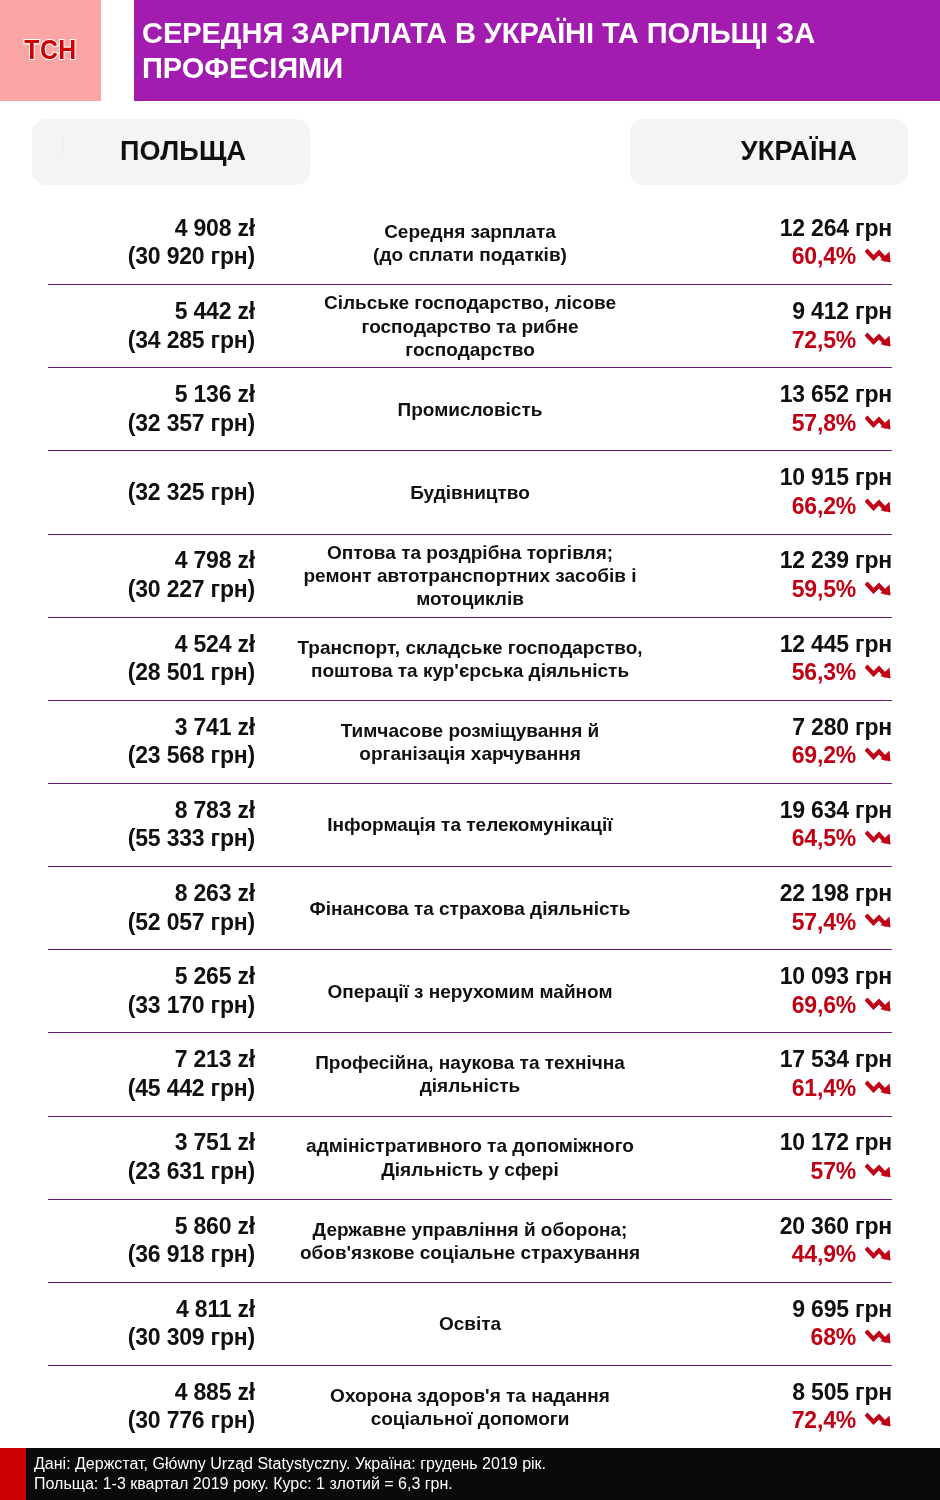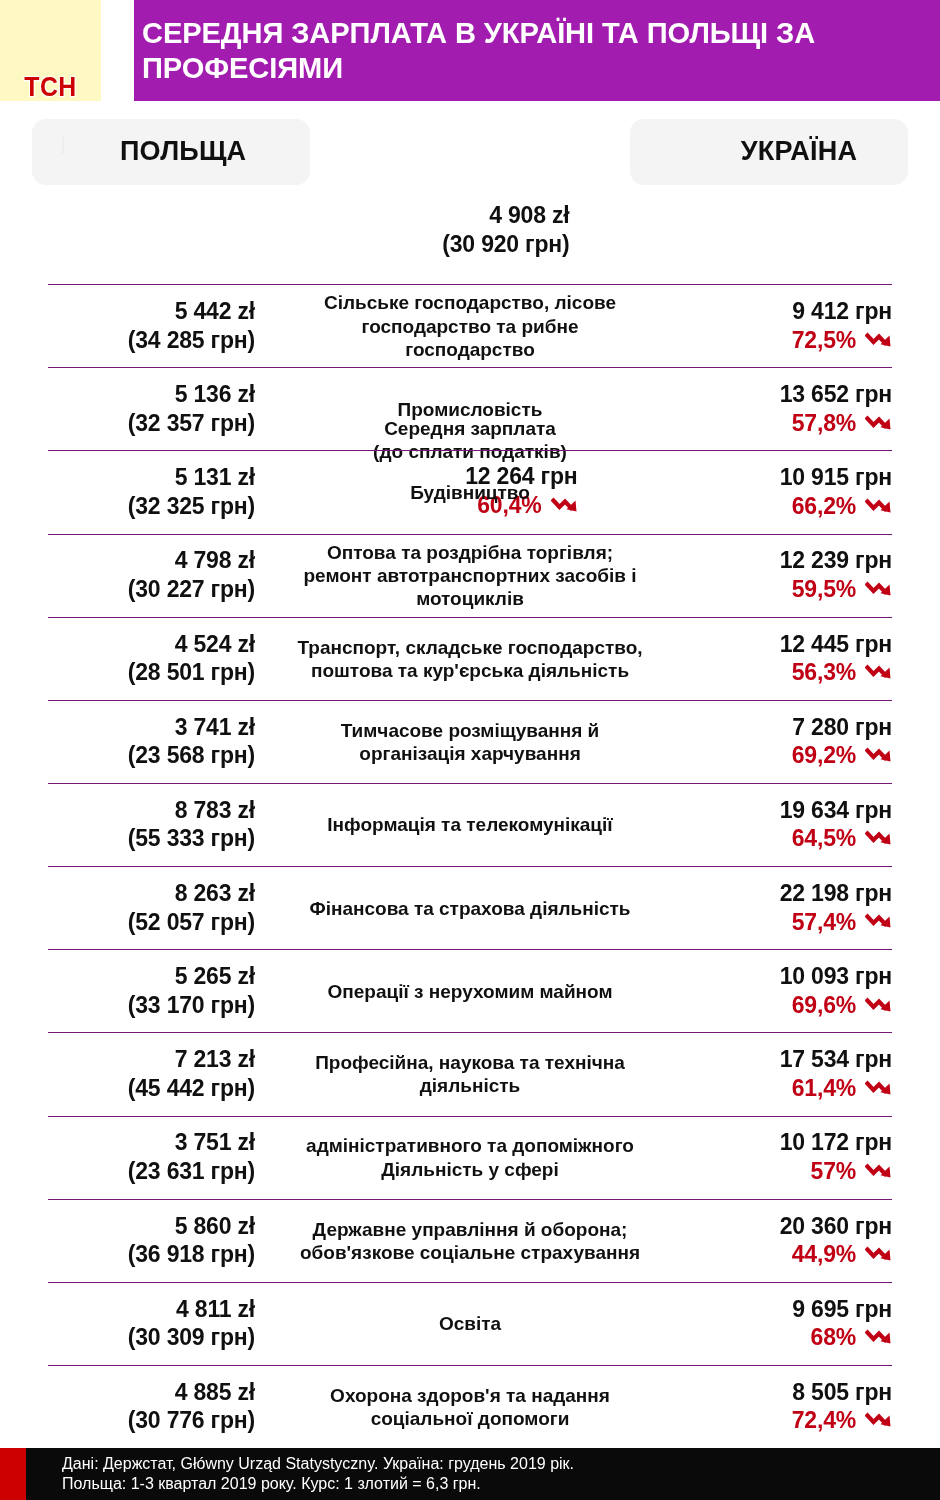--- a/index.html
+++ b/index.html
@@ -27,23 +27,23 @@
     display: flex;
     align-items: stretch;
     height: 101px;
     flex: 0 0 101px;
   }
 
   .logo-box {
     width: 101px;
     height: 101px;
     flex: 0 0 101px;
-    background: #fef9c3;
-    display: flex;
-    align-items: flex-end;
+    background: #fca5a5;
+    display: flex;
+    align-items: center;
     justify-content: center;
   }
 
   .logo-text {
     font-family: "Liberation Sans", "DejaVu Sans", sans-serif;
     font-size: 27px;
     font-weight: 700;
     letter-spacing: 0.5px;
     color: #cc0000;
     -webkit-text-stroke: 2.2px #ffffff;
@@ -127,21 +127,21 @@
     padding: 0 48px;
   }
 
   .row {
     flex: 1 1 0;
     display: flex;
     align-items: center;
     border-top: 1px solid #701a75;
     min-height: 0;
   }
-  .row:first-child { border-top: none; flex-direction: column; }
+  .row:first-child { border-top: none; }
 
   .cell-left {
     width: 215px;
     flex: 0 0 215px;
     text-align: right;
     padding-right: 8px;
   }
 
   .cell-mid {
     flex: 1 1 auto;
@@ -215,21 +215,20 @@
     display: block;
   }
 
   
   .footer {
     height: 52px;
     flex: 0 0 52px;
     background: #0a0a0a;
     display: flex;
     align-items: center;
-    gap: 28px;
   }
 
   .footer-accent {
     width: 26px;
     height: 52px;
     flex: 0 0 26px;
     background: #cc0000;
   }
 
   .footer-text {
@@ -330,21 +329,20 @@
             <span class="pct">57,8%</span>
             <svg class="trend-icon" viewBox="0 0 27 19" aria-hidden="true">
               <path d="M1 3 L8.5 11 L14 5.5 L21.5 13.5" fill="none" stroke="#c00014" stroke-width="4.2" stroke-linecap="butt" stroke-linejoin="miter"></path>
               <path d="M24.5 4.5 L25.5 15.5 L15.5 13.2 Z" fill="#c00014"></path>
             </svg>
           </span>
         </div>
       </div>
       <div class="row">
         <div class="cell-left">
-          <span class="pln">5 131 zł</span>
           <span class="pln-uah">(32 325 грн)</span>
         </div>
         <div class="cell-mid">
           <div class="category">Будівництво</div>
         </div>
         <div class="cell-right">
           <span class="uah">10 915 грн</span>
           <span class="pct-line">
             <span class="pct">66,2%</span>
             <svg class="trend-icon" viewBox="0 0 27 19" aria-hidden="true">

